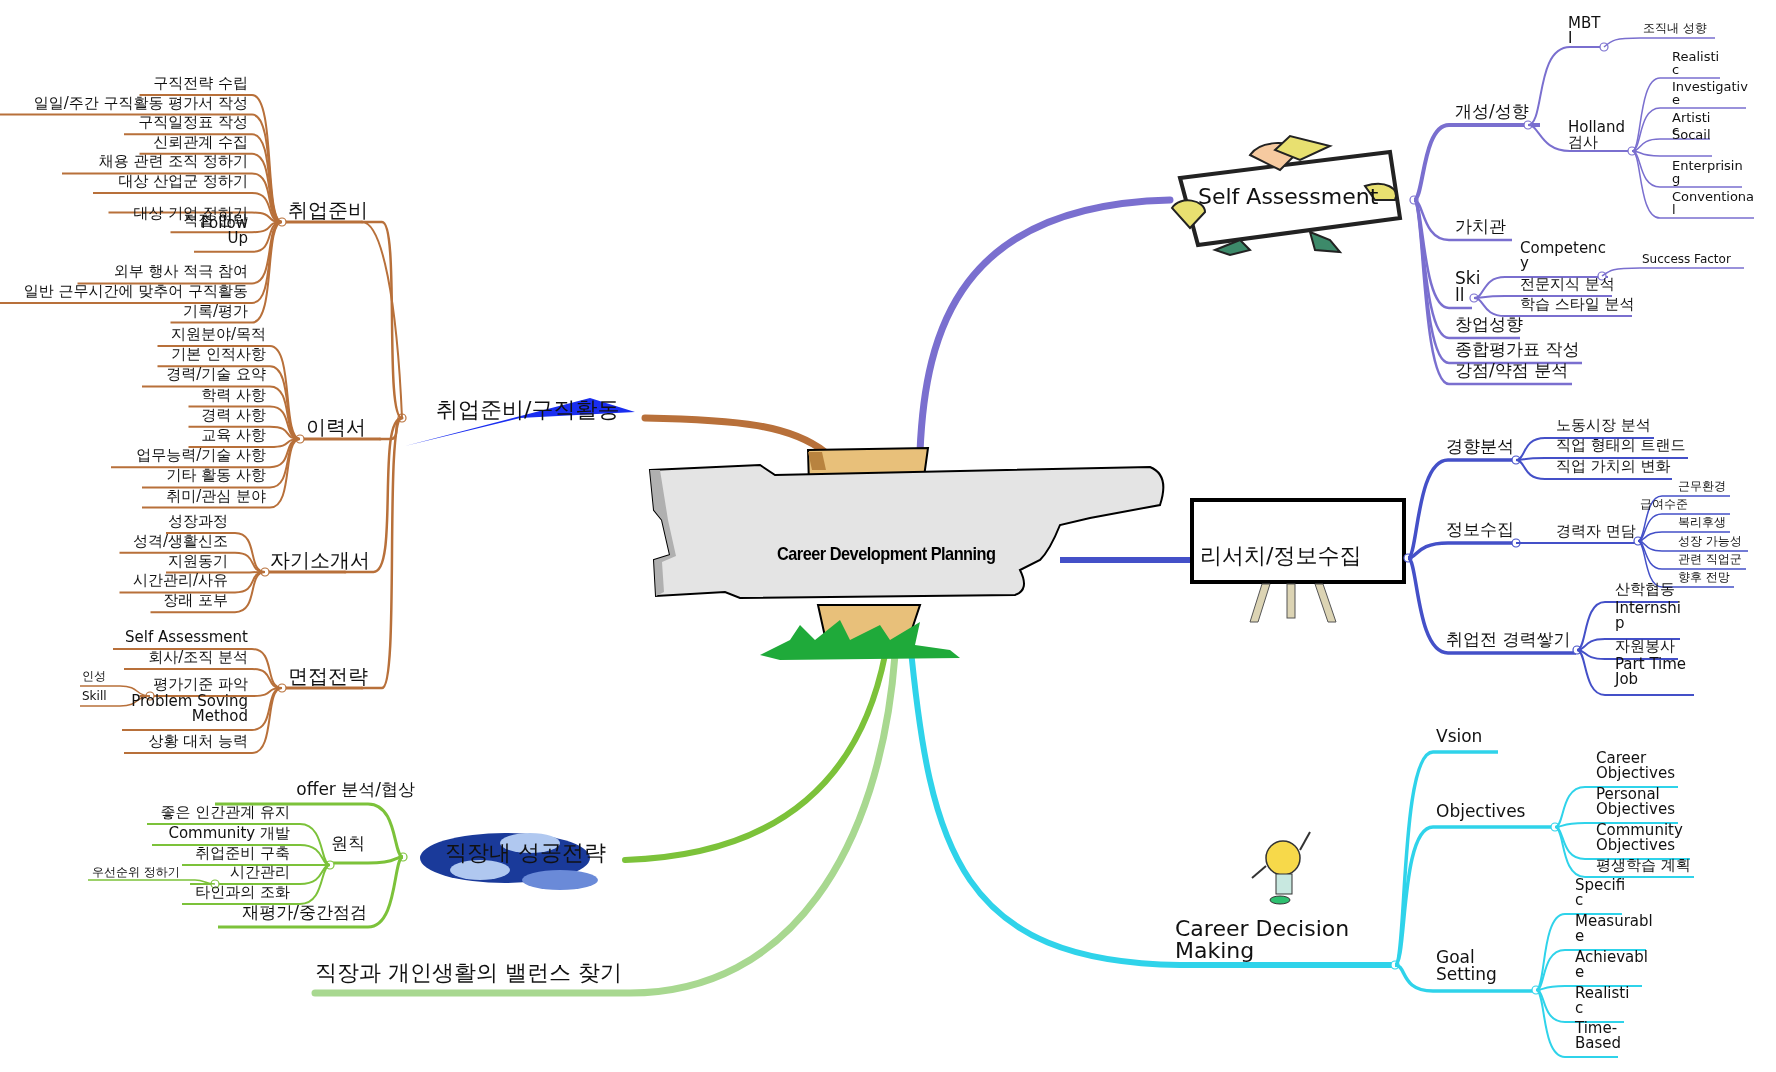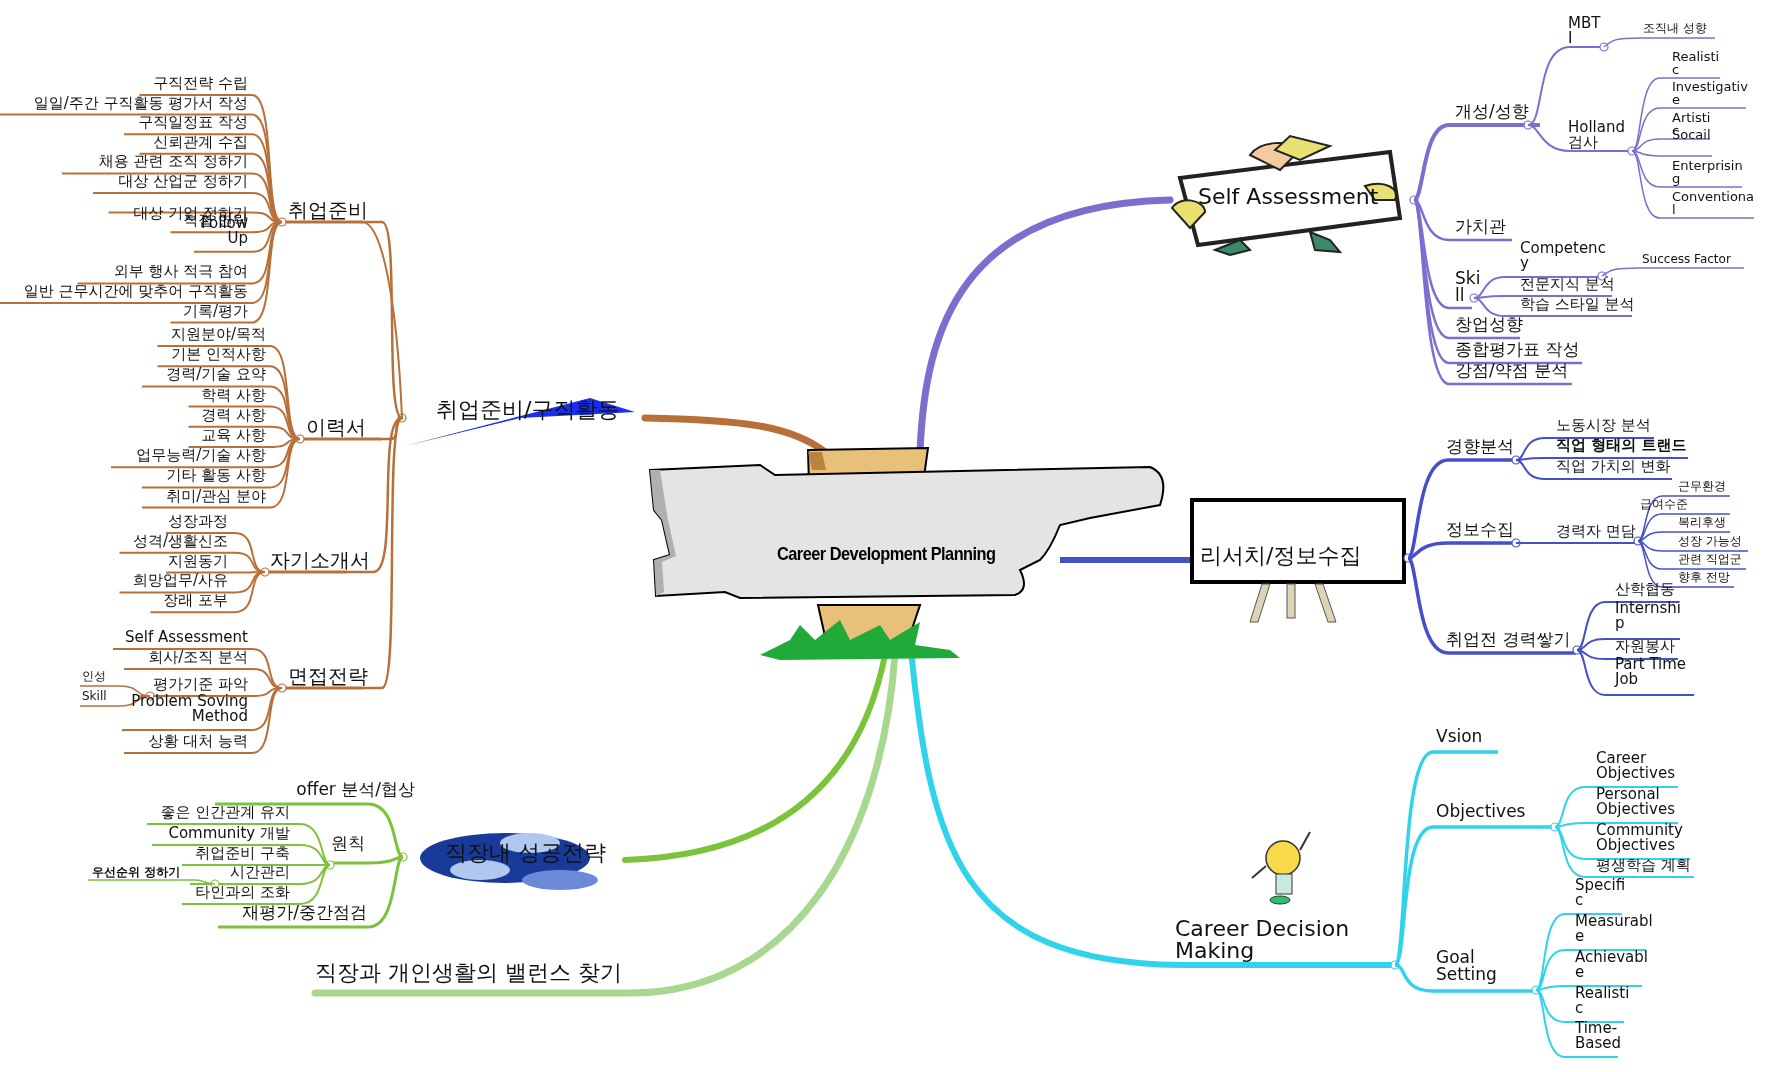--- a/index.html
+++ b/index.html
@@ -209,21 +209,21 @@
     <div class="lbl s15 r" style="right: 1510px; top: 387.6px;">학력 사항</div>
     <div class="lbl s15 r" style="right: 1510px; top: 407.8px;">경력 사항</div>
     <div class="lbl s15 r" style="right: 1510px; top: 428px;">교육 사항</div>
     <div class="lbl s15 r" style="right: 1510px; top: 448.2px;">업무능력/기술 사항</div>
     <div class="lbl s15 r" style="right: 1510px; top: 468.4px;">기타 활동 사항</div>
     <div class="lbl s15 r" style="right: 1510px; top: 488.6px;">취미/관심 분야</div>
     <div class="lbl s20 l" style="left: 270px; top: 550px;">자기소개서</div>
     <div class="lbl s15 r" style="right: 1548px; top: 514px;">성장과정</div>
     <div class="lbl s15 r" style="right: 1548px; top: 533.8px;">성격/생활신조</div>
     <div class="lbl s15 r" style="right: 1548px; top: 553.6px;">지원동기</div>
-    <div class="lbl s15 r" style="right: 1548px; top: 573.4px;">희망업무/사유</div>
+    <div class="lbl s15 r" style="right: 1548px; top: 573.4px;">시간관리/사유</div>
     <div class="lbl s15 r" style="right: 1548px; top: 593.2px;">장래 포부</div>
     <div class="lbl s20 l" style="left: 288px; top: 666px;">면접전략</div>
     <div class="lbl s15 r" style="right: 1528px; top: 630px;">Self Assessment</div>
     <div class="lbl s15 r" style="right: 1528px; top: 650px;">회사/조직 분석</div>
     <div class="lbl s15 r" style="right: 1528px; top: 677px;">평가기준 파악</div>
     <div class="lbl s15 r" style="right: 1528px; top: 694px;">Problem Soving
 Method</div>
     <div class="lbl s15 r" style="right: 1528px; top: 734px; text-align: right;">상황 대처 능력</div>
     <div class="lbl s12 l" style="left: 82px; top: 670px;">인성</div>
     <div class="lbl s12 l" style="left: 82px; top: 690px;">Skill</div>
@@ -255,21 +255,21 @@
     <div class="lbl s15 l" style="left: 1520px; top: 241px;">Competenc
 y</div>
     <div class="lbl s15 l" style="left: 1520px; top: 277px;">전문지식 분석</div>
     <div class="lbl s15 l" style="left: 1520px; top: 297px;">학습 스타일 분석</div>
     <div class="lbl s12 l" style="left: 1642px; top: 253px;">Success Factor</div>
     <div class="lbl s22 l" style="left: 1200px; top: 545px;">리서치/정보수집</div>
     <div class="lbl s17 l" style="left: 1446px; top: 438px;">경향분석</div>
     <div class="lbl s17 l" style="left: 1446px; top: 521px;">정보수집</div>
     <div class="lbl s17 l" style="left: 1446px; top: 631px;">취업전 경력쌓기</div>
     <div class="lbl s15 l" style="left: 1556px; top: 418px;">노동시장 분석</div>
-    <div class="lbl s15 l" style="left: 1556px; top: 438px; font-weight: bold;">직업 형태의 트랜드</div>
+    <div class="lbl s15 l" style="left: 1556px; top: 438px;">직업 형태의 트랜드</div>
     <div class="lbl s15 l" style="left: 1556px; top: 459px;">직업 가치의 변화</div>
     <div class="lbl s15 l" style="left: 1556px; top: 524px;">경력자 면담</div>
     <div class="lbl s12 l" style="left: 1678px; top: 480px;">근무환경</div>
     <div class="lbl s12 l" style="left: 1618px; top: 498px; margin-left: 22px;">급여수준</div>
     <div class="lbl s12 l" style="left: 1678px; top: 516px;">복리후생</div>
     <div class="lbl s12 l" style="left: 1678px; top: 535px;">성장 가능성</div>
     <div class="lbl s12 l" style="left: 1678px; top: 553px;">관련 직업군</div>
     <div class="lbl s12 l" style="left: 1678px; top: 571px;">향후 전망</div>
     <div class="lbl s15 l" style="left: 1615px; top: 582px;">산학협동</div>
     <div class="lbl s15 l" style="left: 1615px; top: 601px;">Internshi
@@ -302,15 +302,15 @@
 Based</div>
     <div class="lbl s22 l" style="left: 445px; top: 842px;">직장내 성공전략</div>
     <div class="lbl s17 r" style="right: 1361px; top: 781px; text-align: center;">offer 분석/협상</div>
     <div class="lbl s17 r" style="right: 1411px; top: 835px;">원칙</div>
     <div class="lbl s17 r" style="right: 1409px; top: 904px;">재평가/중간점검</div>
     <div class="lbl s15 r" style="right: 1486px; top: 805px;">좋은 인간관계 유지</div>
     <div class="lbl s15 r" style="right: 1486px; top: 826px;">Community 개발</div>
     <div class="lbl s15 r" style="right: 1486px; top: 846px;">취업준비 구축</div>
     <div class="lbl s15 r" style="right: 1486px; top: 865px;">시간관리</div>
     <div class="lbl s15 r" style="right: 1486px; top: 885px;">타인과의 조화</div>
-    <div class="lbl s12 l" style="left: 92px; top: 866px; font-weight: bold;">우선순위 정하기</div>
+    <div class="lbl s12 l" style="left: 92px; top: 866px;">우선순위 정하기</div>
     <div class="lbl s22 l" style="left: 315px; top: 962px;">직장과 개인생활의 밸런스 찾기</div>
   </div>
 
 </body></html>

